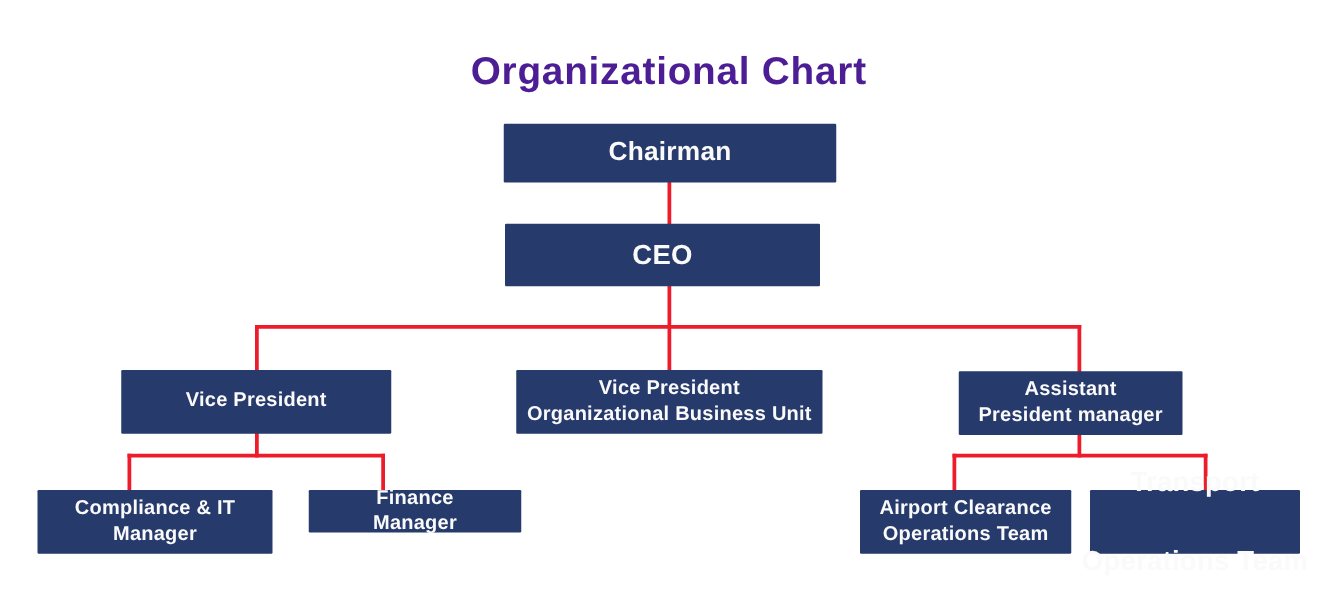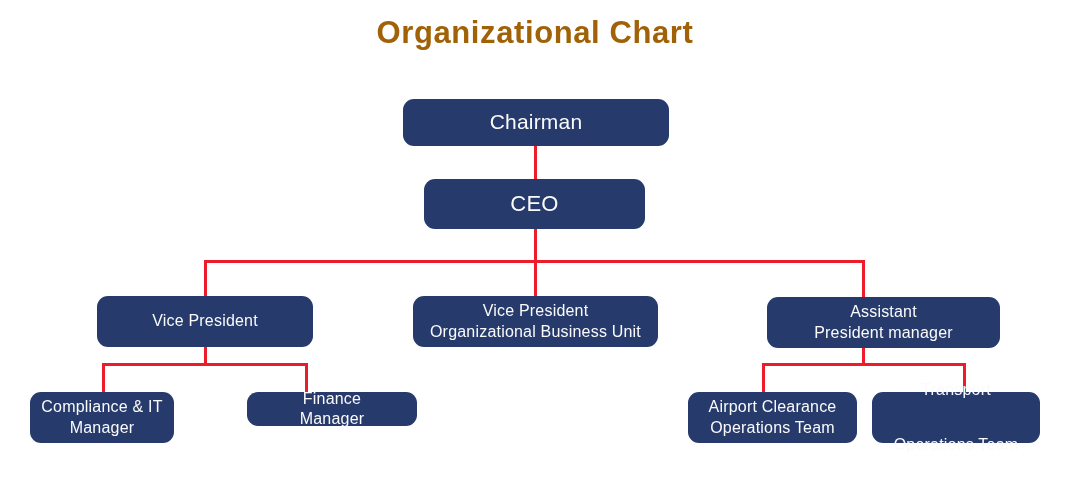--- a/index.html
+++ b/index.html
@@ -10,44 +10,45 @@
   }
   .stage {
     position: relative;
     width: 1070px;
     height: 477px;
     background: #ffffff;
     overflow: hidden;
   }
   .chart-title {
     position: absolute;
-    top: 15px;
+    top: 39px;
     left: 0;
     width: 100%;
     text-align: center;
     font-size: 31px;
     font-weight: 700;
     letter-spacing: 0.6px;
-    color: #a16207;
+    color: #4c1d95;
     z-index: 3;
   }
   .node {
     position: absolute;
     background: #263A6C;
     color: #FAFAFA;
-    border-radius: 11px;
+    border-radius: 1px;
     display: flex;
     flex-direction: column;
     align-items: center;
     justify-content: center;
     text-align: center;
     line-height: 1.28;
     letter-spacing: 0.2px;
     z-index: 2;
     box-sizing: border-box;
+    font-weight: bold;
   }
   .node .line { white-space: nowrap; }
   .conn {
     position: absolute;
     background: #ED1C2B;
     z-index: 1;
   }
 </style>
 </head>
 <body>
@@ -68,51 +69,51 @@
   <div class="conn" style="left:305px; top:363px; width:3px; height:31px;"></div>
   <div class="conn" style="left:862px; top:346px; width:3px; height:20px;"></div>
   <div class="conn" style="left:762px; top:363px; width:204px; height:3px;"></div>
   <div class="conn" style="left:762px; top:363px; width:3px; height:31px;"></div>
   <div class="conn" style="left:963px; top:363px; width:3px; height:31px;"></div>
 
   <div class="node" style="left:403px; top:99px; width:266px; height:47px; font-size:21px;">
     <div class="line">Chairman</div>
   </div>
 
-  <div class="node" style="left:424px; top:179px; width:221px; height:50px; font-size:22px;">
+  <div class="node" style="left:404px; top:179px; width:252px; height:50px; font-size:22px;">
     <div class="line">CEO</div>
   </div>
 
   <div class="node" style="left:97px; top:296px; width:216px; height:51px; font-size:16px;">
     <div class="line">Vice President</div>
   </div>
 
   <div class="node" style="left:413px; top:296px; width:245px; height:51px; font-size:16px;">
     <div class="line">Vice President</div>
     <div class="line">Organizational Business Unit</div>
   </div>
 
-  <div class="node" style="left:767px; top:297px; width:233px; height:51px; font-size:16px;">
+  <div class="node" style="left:767px; top:297px; width:179px; height:51px; font-size:16px;">
     <div class="line">Assistant</div>
     <div class="line">President manager</div>
   </div>
 
-  <div class="node" style="left:30px; top:392px; width:144px; height:51px; font-size:16px;">
+  <div class="node" style="left:30px; top:392px; width:188px; height:51px; font-size:16px;">
     <div class="line">Compliance &amp; IT</div>
     <div class="line">Manager</div>
   </div>
 
   <div class="node" style="left:207px; top:392px; width:170px; height:34px; font-size:16px;margin-left:40px;">
     <div class="line">Finance</div>
     <div class="line">Manager</div>
   </div>
 
   <div class="node" style="left:688px; top:392px; width:169px; height:51px; font-size:16px;">
     <div class="line">Airport Clearance</div>
     <div class="line">Operations Team</div>
   </div>
 
-  <div class="node" style="left:872px; top:392px; width:168px; height:51px; font-size:16px;gap:35px;">
+  <div class="node" style="left:872px; top:392px; width:168px; height:51px; font-size:22px;gap:35px;">
     <div class="line">Transport</div>
     <div class="line">Operations Team</div>
   </div>
 
 </div>
 
 </body></html>

